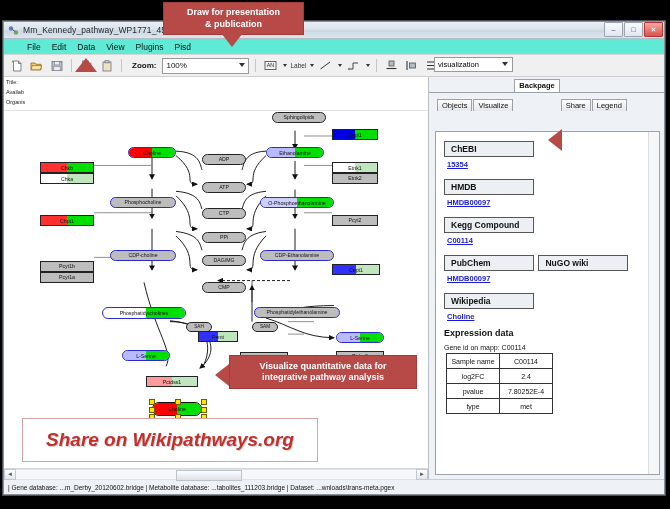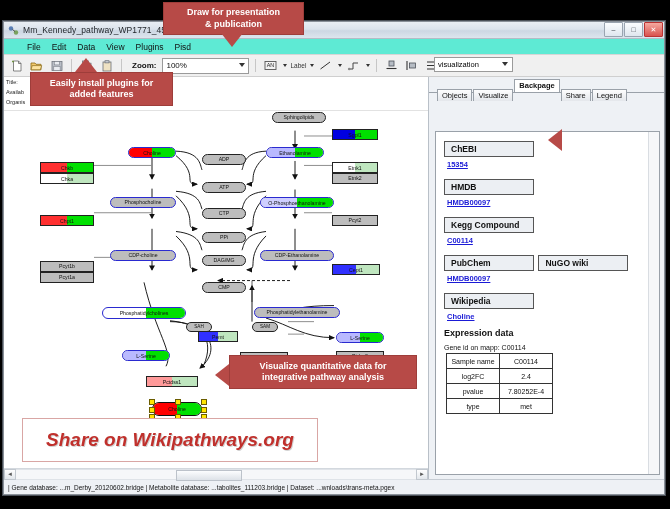--- a/index.html
+++ b/index.html
@@ -39,21 +39,21 @@
   .leftpane{width:424px;position:relative;background:#fff;border-right:1px solid #b9c0c8;display:flex;flex-direction:column;}
   .metarow{height:33px;background:#fff;border-bottom:1px solid #e2e2e2;position:relative;overflow:hidden;}
   .metarow .lbl{position:absolute;left:2px;font-size:5.5px;color:#222;}
   .canvaswrap{flex:1;position:relative;background:#fff;overflow:hidden;}
   .rightpane{flex:1;display:flex;flex-direction:column;background:#eef1f5;position:relative;gap:36px;}
   .vis-sel{position:absolute;left:5px;top:-20px;width:74px;height:13px;border:1px solid #9a9a9a;background:#fff;
            font-size:7.5px;display:flex;align-items:center;padding-left:3px;}
   
   .tabstrip{height:15px;display:flex;align-items:flex-end;padding-left:8px;background:#eef1f5;border-bottom:1px solid #9aa1a9;}
   .tab{font-size:7.5px;color:#111;padding:1px 4px 1px 4px;border:1px solid #9aa1a9;border-bottom:none;
-       background:linear-gradient(to bottom,#fdfdfd,#e4e7ec);margin-right:1px;position:relative;top:9px;}
+       background:linear-gradient(to bottom,#fdfdfd,#e4e7ec);margin-right:1px;position:relative;top:19px;}
   .tab.active{background:#fff;font-weight:bold;padding-bottom:2px;top:0px;z-index:2;}
   .backpage{flex:1;background:#fff;border:1px solid #9aa1a9;margin:2px 4px 4px 6px;overflow:hidden;position:relative;
             padding:6px 0 0 8px;}
   .bp-head{display:inline-block;min-width:76px;border:1px solid #555;background:#eceff3;font-size:8.5px;
            font-weight:bold;color:#111;padding:2px 6px;margin-bottom:3px;}
   .bp-link{font-size:7.5px;color:#1a1ad6;text-decoration:underline;display:block;margin:0 0 7px 3px;font-weight:bold;}
   .bp-text{font-size:7.5px;color:#111;display:block;margin:0 0 7px 3px;}
   .exp-title{font-size:9px;font-weight:bold;color:#111;margin:4px 0 6px 0;}
   .gid{font-size:7px;color:#111;margin-bottom:2px;}
   table.exp{border-collapse:collapse;margin-left:2px;}
@@ -533,24 +533,20 @@
       <span>| Gene database: ...m_Derby_20120602.bridge | Metabolite database: ...tabolites_111203.bridge | Dataset: ...wnloads\trans-meta.pgex</span>
     </div>
   </div>
 
   <div class="callout" style="left:163px;top:2px;width:139px;height:31px;display:flex;align-items:center;justify-content:center;">
     <span style="white-space:pre-line">Draw for presentation
 &amp; publication</span>
   </div>
   <div class="arrow-down" style="left:221px;top:33px;"></div>
 
-  <div class="callout" style="left:30px;top:72px;width:141px;height:32px;display:flex;align-items:center;justify-content:center;">
-    <span style="white-space:pre-line">Easily install plugins for
-added features</span>
-  </div>
   <div class="arrow-up" style="left:75px;top:58px;"></div>
 
   <div class="arrow-left" style="left:548px;top:129px;"></div>
 
   <div class="callout" style="left:229px;top:355px;width:186px;height:32px;display:flex;align-items:center;justify-content:center;">
     <span style="white-space:pre-line">Visualize quantitative data  for
 integrative pathway analysis</span>
   </div>
   <div class="arrow-left" style="left:215px;top:364px;"></div>
 

